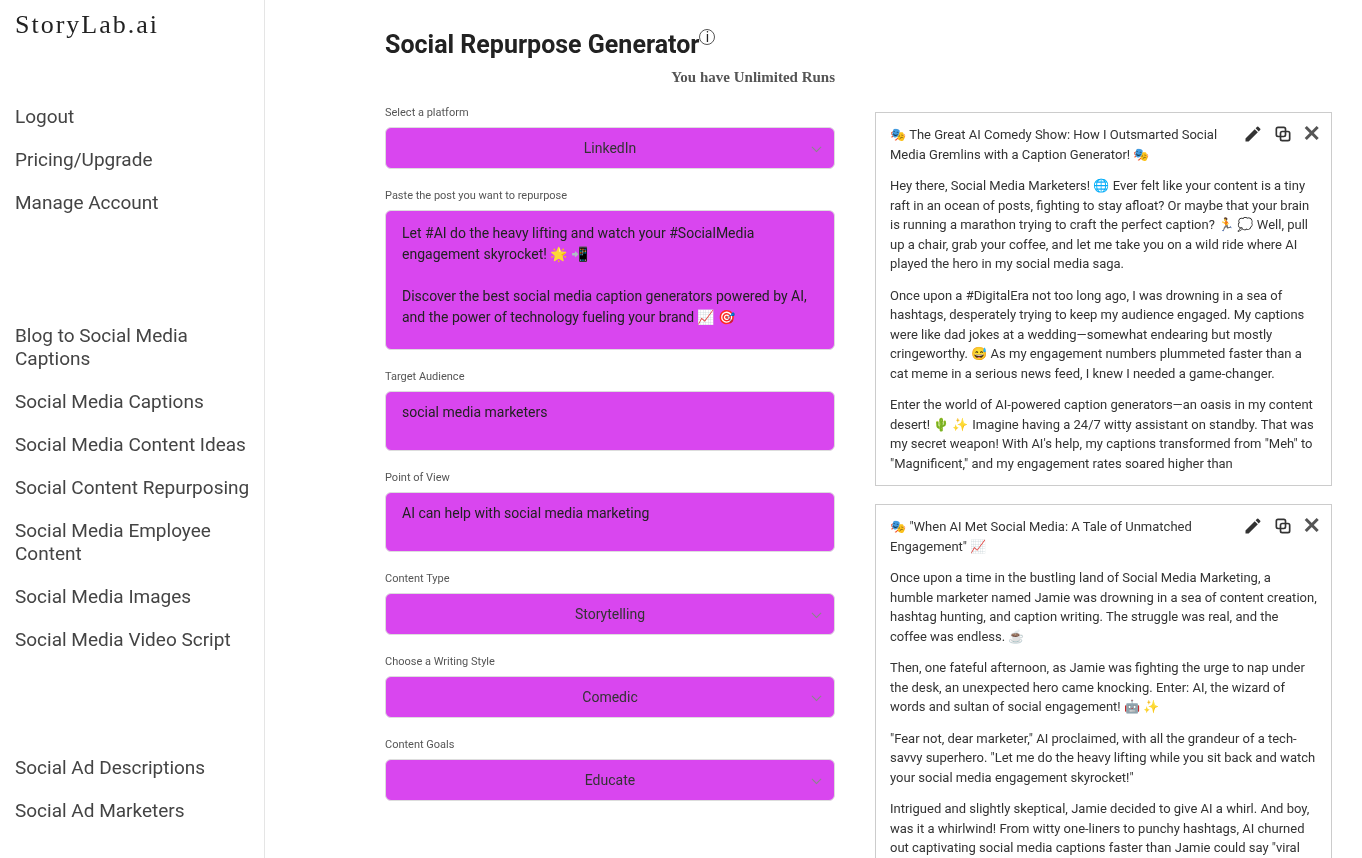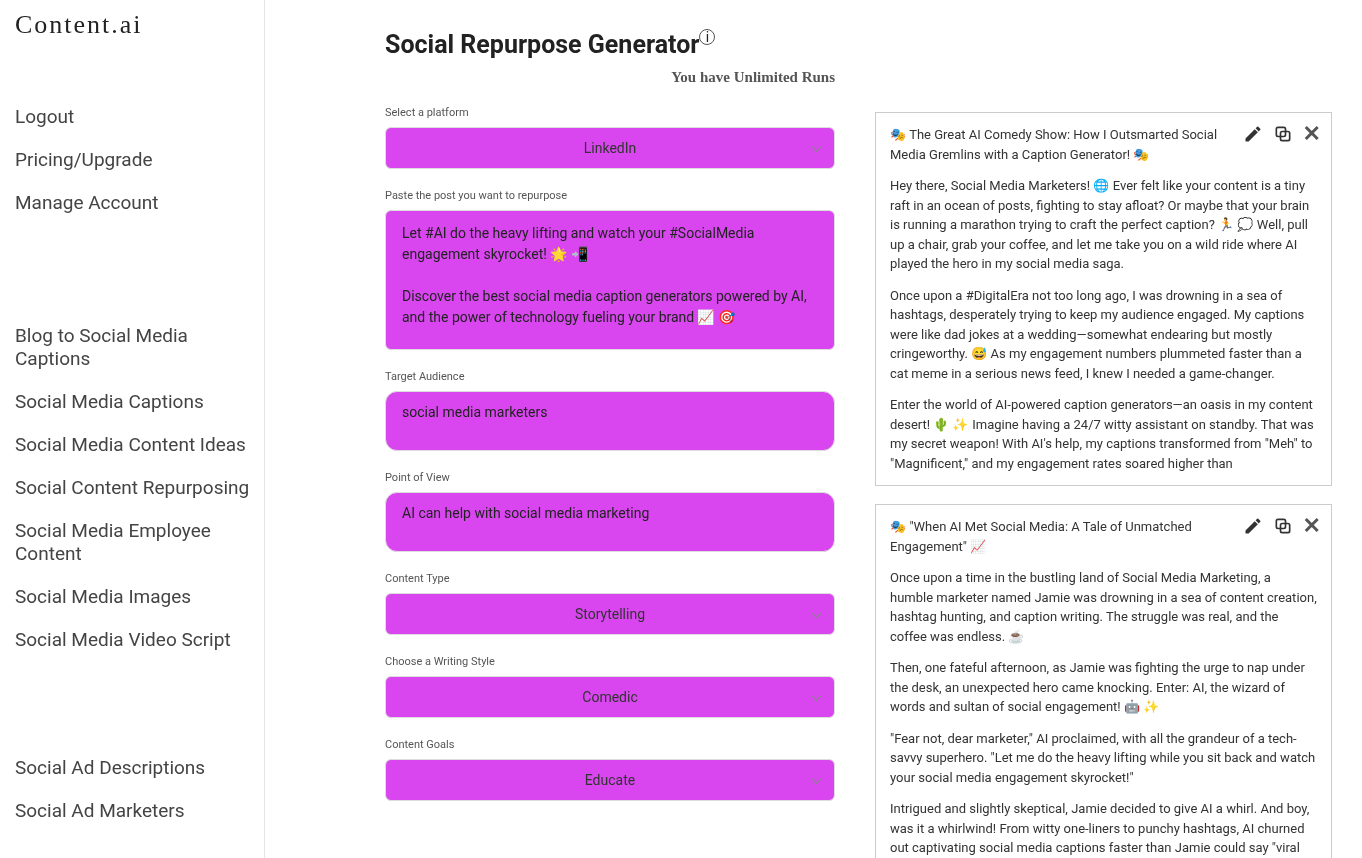--- a/index.html
+++ b/index.html
@@ -89,21 +89,21 @@
       position: absolute;
       right: 14px;
       top: 50%;
       width: 6px;
       height: 6px;
       border-right: 1px solid #888;
       border-bottom: 1px solid #888;
       transform: translateY(-60%) rotate(45deg);
     }
     .textarea-wrap { min-height: 140px; text-align: left; line-height: 1.5; color: #222; font-size: 14px; }
-    .input-wrap { text-align: left; color: #222; border-radius: 12px; }
+    .input-wrap { text-align: left; color: #222; }
     .result-card {
       border: 1px solid #ccc;
       padding: 12px 14px;
       margin-bottom: 18px;
       font-size: 13px;
       line-height: 1.5;
       color: #333;
       position: relative;
     }
     .result-actions {
@@ -118,21 +118,21 @@
     .result-actions .close { font-size: 22px; font-weight: 700; color: #555; cursor: pointer; line-height: 1; }
     .result-title { padding-right: 90px; margin-bottom: 12px; }
     .result-para { margin-bottom: 12px; }
     .result-para:last-child { margin-bottom: 0; }
   </style>
 </head>
 <body>
 
 <div class="container">
   <aside class="sidebar">
-    <div class="logo">Content.ai</div>
+    <div class="logo">StoryLab.ai</div>
 
     <div class="nav-group">
       <a class="nav-item">Logout</a>
       <a class="nav-item">Pricing/Upgrade</a>
       <a class="nav-item">Manage Account</a>
     </div>
 
     <div class="spacer-tall"></div>
 
     <div class="nav-group">

